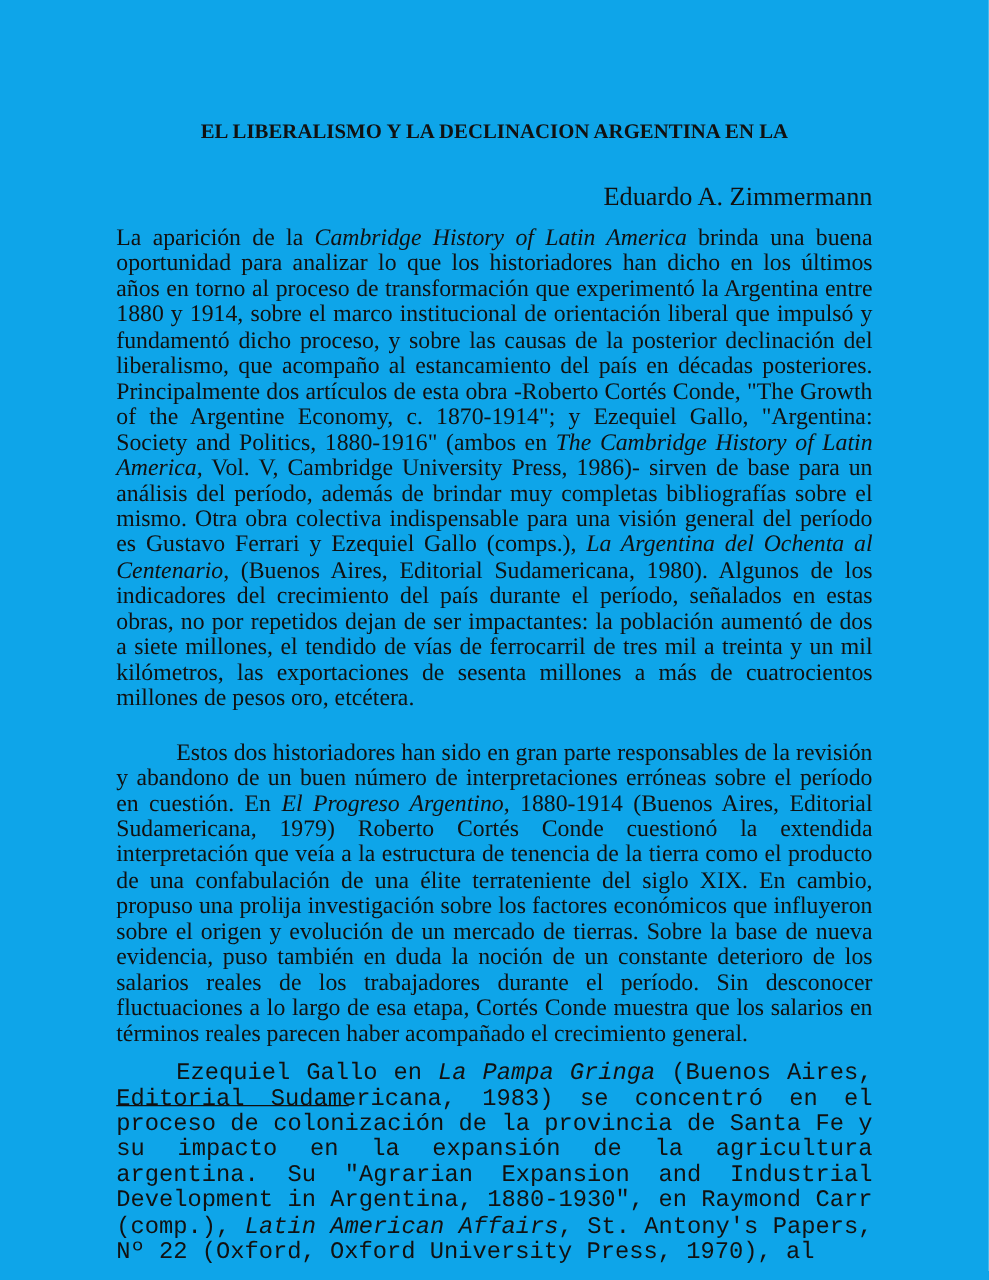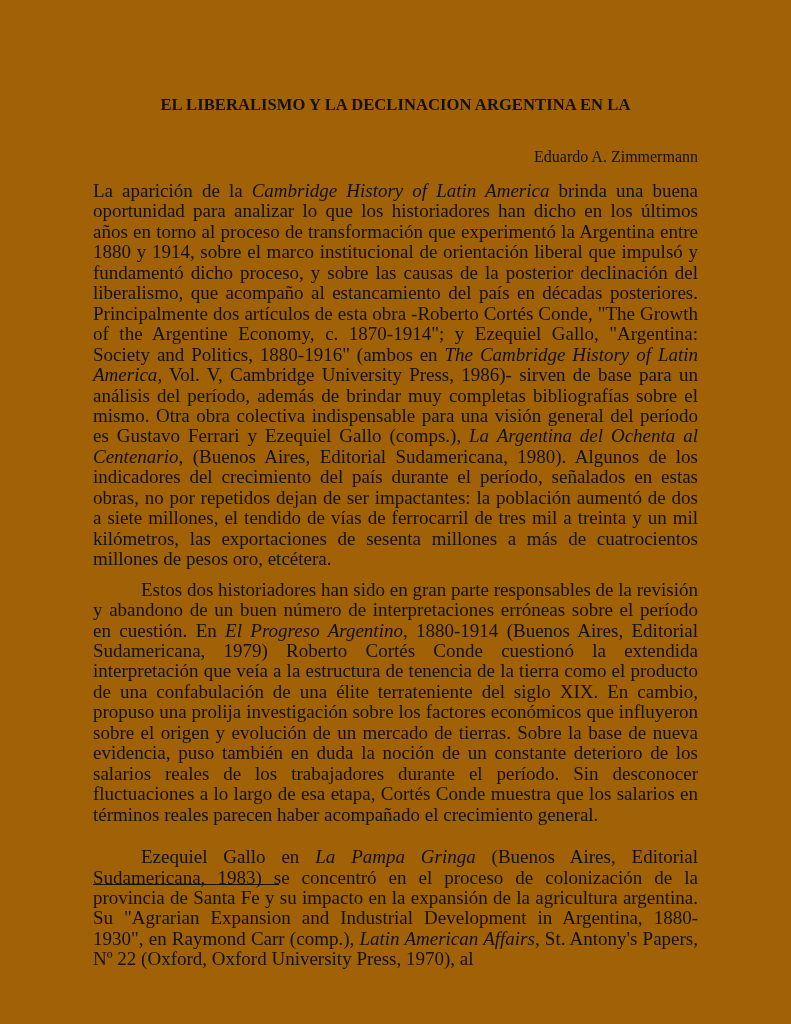--- a/index.html
+++ b/index.html
@@ -1,27 +1,27 @@
 <!DOCTYPE html>
 <html><head>
 <meta charset="utf-8">
 <style>
   html, body { margin: 0; padding: 0; background: #ffffff; }
   body { width: 791px; height: 1024px; position: relative; overflow: hidden;
          font-family: "Liberation Serif", "DejaVu Serif", serif; color: #111; }
-  .page { position: absolute; left: 0; top: 0; width: 791px; height: 1024px; background: #a16207; }
+  .page { position: absolute; left: 0; top: 0; width: 791px; height: 1024px; background: #0ea5e9; }
   .title { position: absolute; left: 93px; width: 605px; top: 95px; text-align: center;
            font-weight: bold; font-size: 16.6px; line-height: 20px; letter-spacing: 0.05px; }
   .title sup { font-size: 10px; font-weight: normal; vertical-align: 6px; line-height: 0; }
-  .author { position: absolute; right: 93px; top: 147px; font-size: 16px; line-height: 20px; }
+  .author { position: absolute; right: 93px; top: 147px; font-size: 21px; line-height: 20px; }
   .body { position: absolute; left: 93px; width: 605px; top: 181px; font-size: 19px; line-height: 20.45px;
           text-align: justify; }
   .body p { margin: 0; }
-  .body p.p2 { margin-top: 10px; text-indent: 48px; }
-  .body p.p3 { margin-top: 22px; text-indent: 48px; }
+  .body p.p2 { margin-top: 23px; text-indent: 48px; }
+  .body p.p3 { margin-top: 10px; text-indent: 48px; font-family: Liberation Mono, monospace; }
   .body i { font-style: italic; }
   .fn-rule { position: absolute; left: 93px; top: 884px; width: 186px; height: 1px; background: #111; }
   .footnote { position: absolute; left: 93px; width: 605px; top: 893px; font-size: 12.2px; line-height: 15px;
               text-align: justify; }
   .footnote sup { font-size: 8px; vertical-align: 4px; line-height: 0; margin-right: 4px; }
 </style>
 </head>
 <body>
 
 <div class="page">

